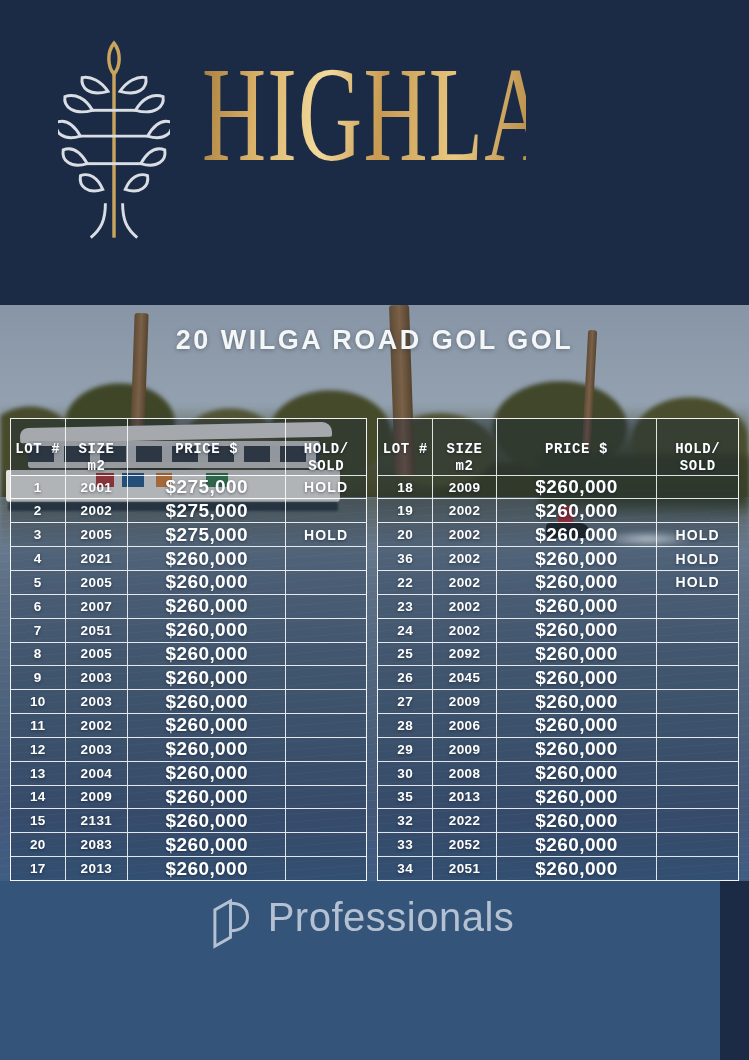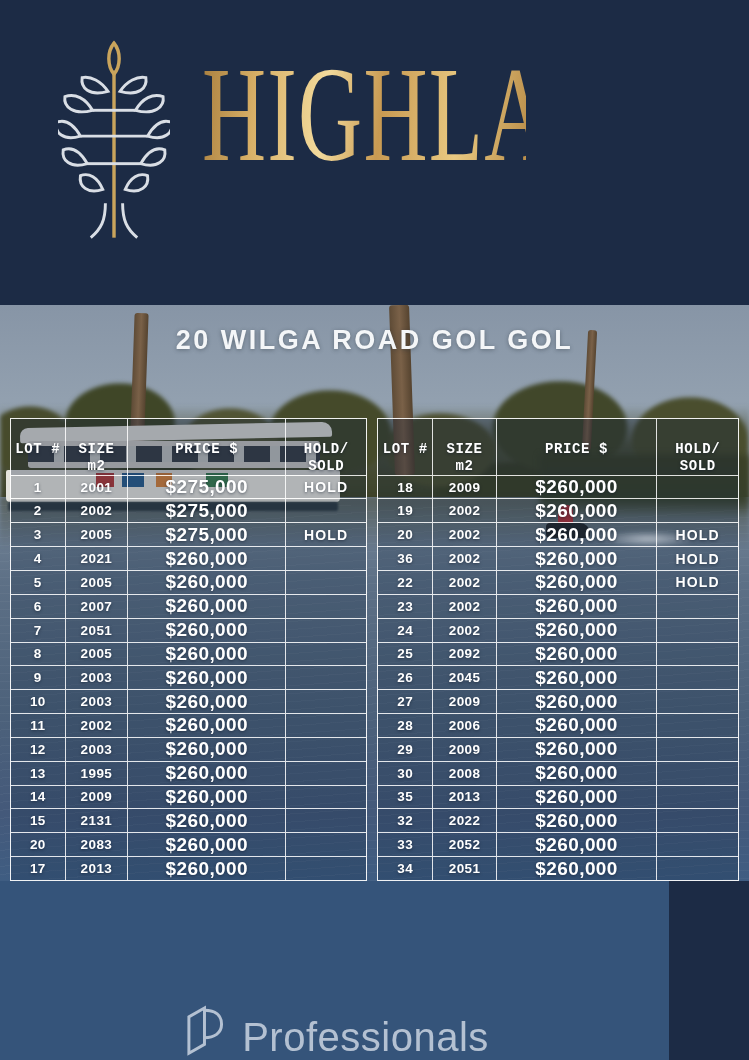--- a/index.html
+++ b/index.html
@@ -99,22 +99,22 @@
   .tcell:last-child { border-right:none; }
   .tcell.c0 { width:15.4%; }
   .tcell.c1 { width:17.6%; }
   .tcell.c2 { width:44.6%; font-size:19px; }
   .tcell.c3 { width:22.4%; font-size:14px; letter-spacing:1.2px; }
   .thead .tcell { background:rgba(14,32,58,.32); align-items:flex-start; padding-top:22px;
     font-size:14px; line-height:1.2; white-space:pre-line; text-align:center; letter-spacing:.6px;font-family:Liberation Mono, monospace; }
 
   
   .footer {
-    position:absolute; left:0; top:881px; width:669px; height:179px; background:#35547a; z-index:5;
-    display:flex; align-items:flex-end; justify-content:center; gap:16px; padding-top:14px;
+    position:absolute; left:0; top:881px; width:720px; height:179px; background:#35547a; z-index:5;
+    display:flex; align-items:flex-start; justify-content:center; gap:16px; padding-top:14px;
   }
   .prof-icon { width:46px; height:58px; }
   .prof-name { color:#b4c1d2; font-size:40px; font-weight:400; letter-spacing:.5px; }
 </style>
 </head>
 <body>
 
 <div class="page">
 
   <div class="brand-header">
@@ -255,21 +255,21 @@
           <div class="tcell c3"></div>
         </div>
         <div class="trow">
           <div class="tcell c0">12</div>
           <div class="tcell c1">2003</div>
           <div class="tcell c2">$260,000</div>
           <div class="tcell c3"></div>
         </div>
         <div class="trow">
           <div class="tcell c0">13</div>
-          <div class="tcell c1">1995</div>
+          <div class="tcell c1">2004</div>
           <div class="tcell c2">$260,000</div>
           <div class="tcell c3"></div>
         </div>
         <div class="trow">
           <div class="tcell c0">14</div>
           <div class="tcell c1">2009</div>
           <div class="tcell c2">$260,000</div>
           <div class="tcell c3"></div>
         </div>
         <div class="trow">

